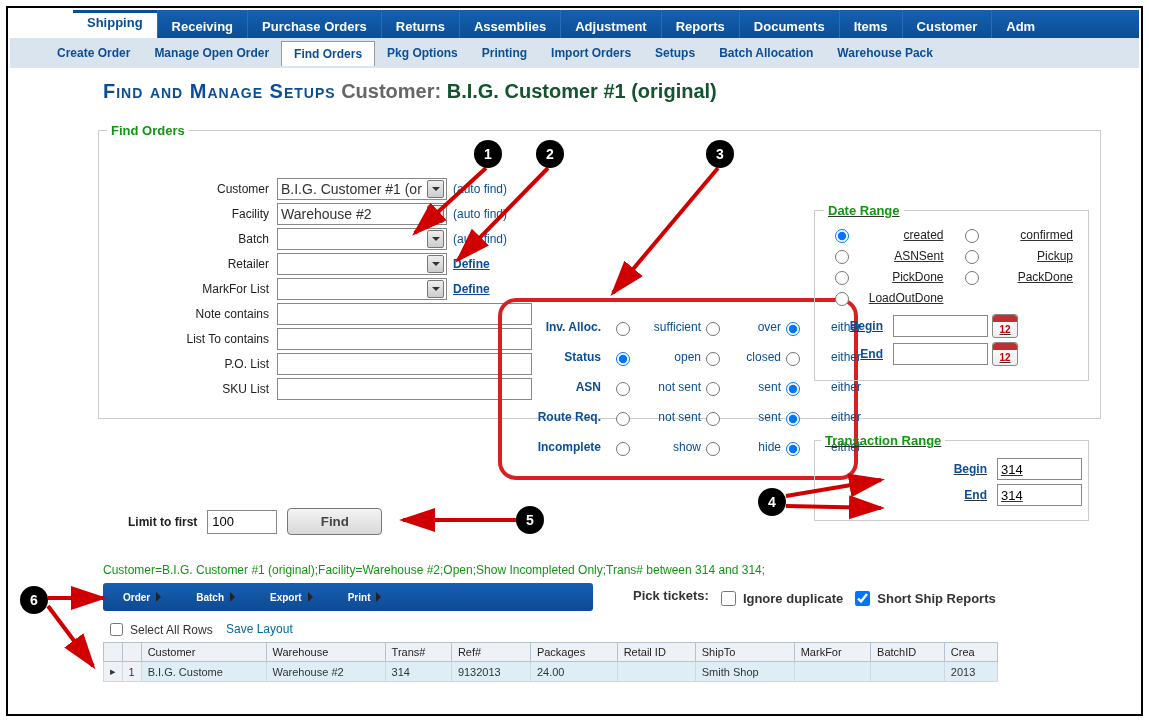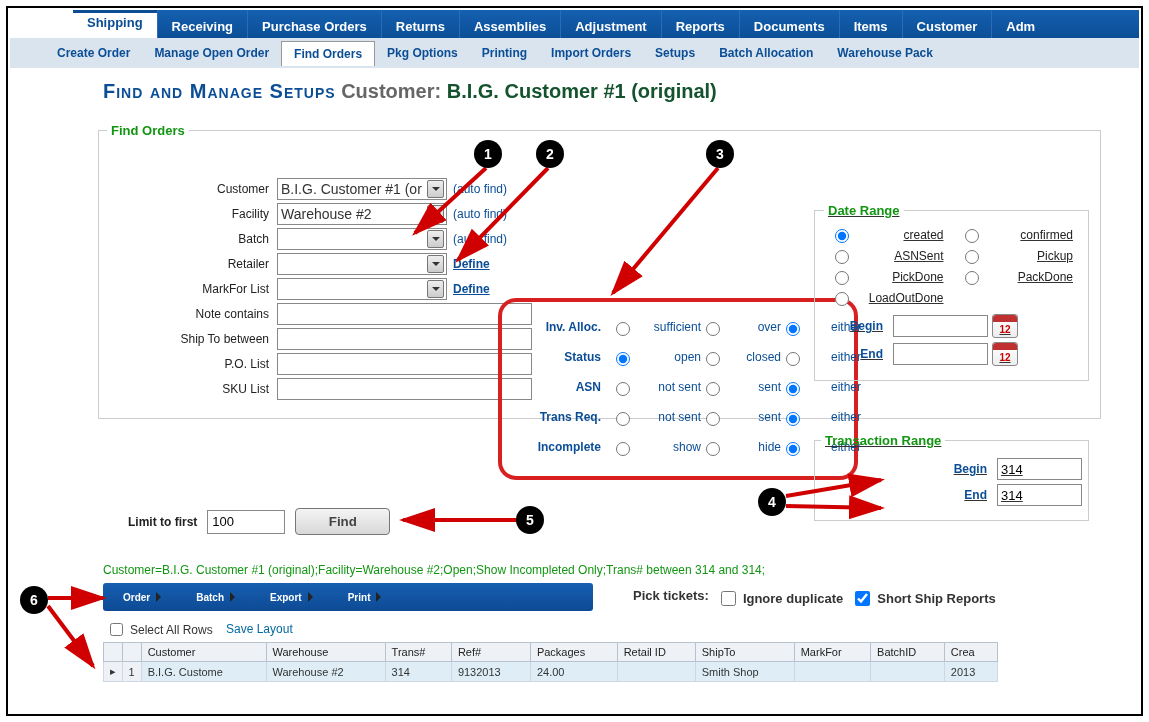--- a/index.html
+++ b/index.html
@@ -170,21 +170,21 @@
     background:#c03030;border-radius:3px 3px 0 0;
   }
   .cal-icon span { position:relative; top:3px;}
 
   .limit-row {
     position:absolute;
     left: 120px; top: 500px;
     display:flex;align-items:center; gap:10px;
   }
   .limit-row label { font-weight:bold; color:#222;}
-  .limit-row input { width:78px;height:24px;border:1px solid #888;padding:0 4px;font-size:13px;}
+  .limit-row input { width:70px;height:24px;border:1px solid #888;padding:0 4px;font-size:13px;}
   .find-btn {
     width:95px;height:27px;
     background:linear-gradient(#f4f4f4,#d8d8d8);
     border:1px solid #777;border-radius:4px;
     font-weight:bold;color:#444;cursor:pointer;
   }
 
   .query-string {
     position:absolute; left:95px; top:555px;
     color:#129612; font-size:12px;
@@ -314,21 +314,21 @@
       <label>MarkFor List</label>
       <div class="sel">
           <span></span>
           <span class="dd"></span>
         </div>
       <span class="define-link">Define</span>
 
       <label>Note contains</label>
       <div class="wide-input"><input type="text" value="" style=""></div>
 
-      <label>Ship To between</label>
+      <label>List To contains</label>
       <div class="wide-input"><input type="text" value="" style=""></div>
 
       <label>P.O. List</label>
       <div class="wide-input"><input type="text" value="" style=""></div>
 
       <label>SKU List</label>
       <div class="wide-input"><input type="text" value="" style=""></div>
     </div>
   </fieldset>
 
@@ -372,21 +372,21 @@
       <label class="radio-opt">
           <input type="radio" name="as" style=""> 
           <span>sent</span>
         </label>
       <label class="radio-opt">
           <input type="radio" name="as" checked="" style=""> 
           <span>either</span>
         </label>
     </div>
     <div class="filter-row">
-      <span class="lbl">Trans Req.</span>
+      <span class="lbl">Route Req.</span>
       <label class="radio-opt">
           <input type="radio" name="rt" style=""> 
           <span>not sent</span>
         </label>
       <label class="radio-opt">
           <input type="radio" name="rt" style=""> 
           <span>sent</span>
         </label>
       <label class="radio-opt">
           <input type="radio" name="rt" checked="" style=""> 

